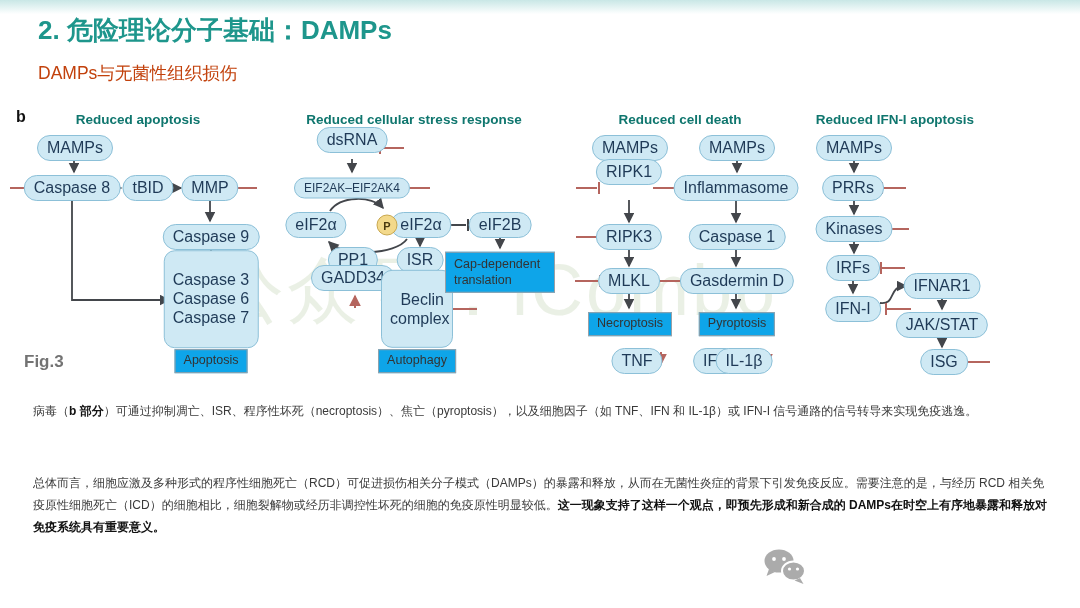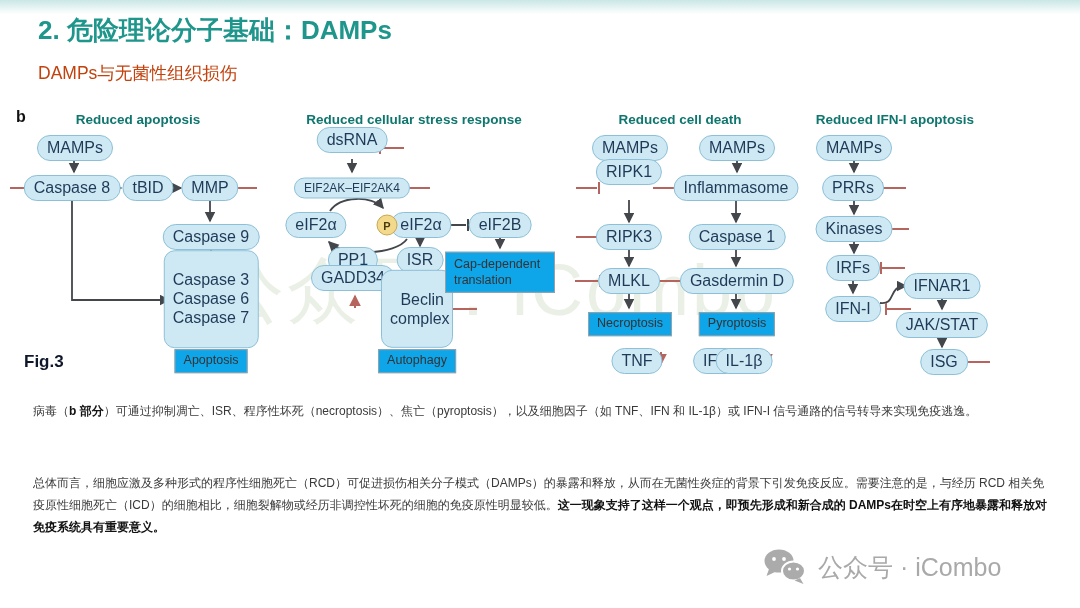--- a/index.html
+++ b/index.html
@@ -5,21 +5,21 @@
   html,body{margin:0;padding:0;}
   body{
     width:1080px;height:608px;background:#ffffff;position:relative;overflow:hidden;
     font-family:"Liberation Sans","DejaVu Sans",sans-serif;
   }
   .topstrip{position:absolute;left:0;top:0;width:1080px;height:14px;
     background:linear-gradient(to bottom,#c9e7e6,#feffff);z-index:0;}
   .title{position:absolute;left:38px;top:13px;font-size:26px;font-weight:bold;color:#1e968c;z-index:3;}
   .subtitle{position:absolute;left:38px;top:61px;font-size:17.5px;font-weight:normal;color:#c2410c;z-index:3;}
   .panel-b{position:absolute;left:16px;top:108px;font-size:16px;font-weight:bold;color:#111;z-index:3;}
-  .figlabel{position:absolute;left:24px;top:352px;font-size:17px;font-weight:bold;color:#0f172a;z-index:3;text-align:center;}
+  .figlabel{position:absolute;left:24px;top:352px;font-size:17px;font-weight:bold;color:#737373;z-index:3;text-align:center;}
   .colheader{position:absolute;transform:translateX(-50%);font-size:13.5px;font-weight:bold;color:#0f766e;white-space:nowrap;z-index:3;}
   .node{position:absolute;transform:translate(-50%,-50%);background:#cfe9f4;border:1.4px solid #8cc0d8;
     border-radius:999px;padding:2px 9px;font-size:16px;color:#1f3a57;white-space:nowrap;text-align:center;z-index:2;line-height:1.25;}
   .node.rect{border-radius:11px;}
   .node.multi{white-space:normal;line-height:1.2;padding:19px 8px;}
   .whitebox{position:absolute;transform:translate(-50%,-50%);background:#0ea5e9;border:1px solid #9aa0a6;
     padding:3px 8px;font-size:12.5px;color:#333;white-space:nowrap;text-align:center;z-index:2;line-height:1.25;}
   .whitebox.multi{white-space:normal;text-align:left;line-height:1.3;}
   .pcircle{position:absolute;transform:translate(-50%,-50%);width:19px;height:19px;border-radius:50%;
     background:#f3d98b;border:1.4px solid #c9a84e;color:#4a3a10;font-size:11px;font-weight:bold;
@@ -185,14 +185,13 @@
   <svg width="46" height="38" viewBox="0 0 46 38">
     <ellipse cx="17" cy="13" rx="14.5" ry="11.5" fill="#ababab"></ellipse>
     <path d="M7,21 L4.5,28 L13,24 Z" fill="#ababab"></path>
     <circle cx="12" cy="11" r="1.9" fill="#ffffff"></circle>
     <circle cx="22" cy="11" r="1.9" fill="#ffffff"></circle>
     <ellipse cx="31.5" cy="23" rx="11.5" ry="9.5" fill="#ababab" stroke="#ffffff" stroke-width="2"></ellipse>
     <path d="M38,30 L41.5,36 L32.5,32.5 Z" fill="#ababab"></path>
     <circle cx="27.5" cy="21" r="1.6" fill="#ffffff"></circle>
     <circle cx="35.5" cy="21" r="1.6" fill="#ffffff"></circle>
   </svg>
-  <span>公众号 · iCombo</span>
 </div>
 
 </body></html>

